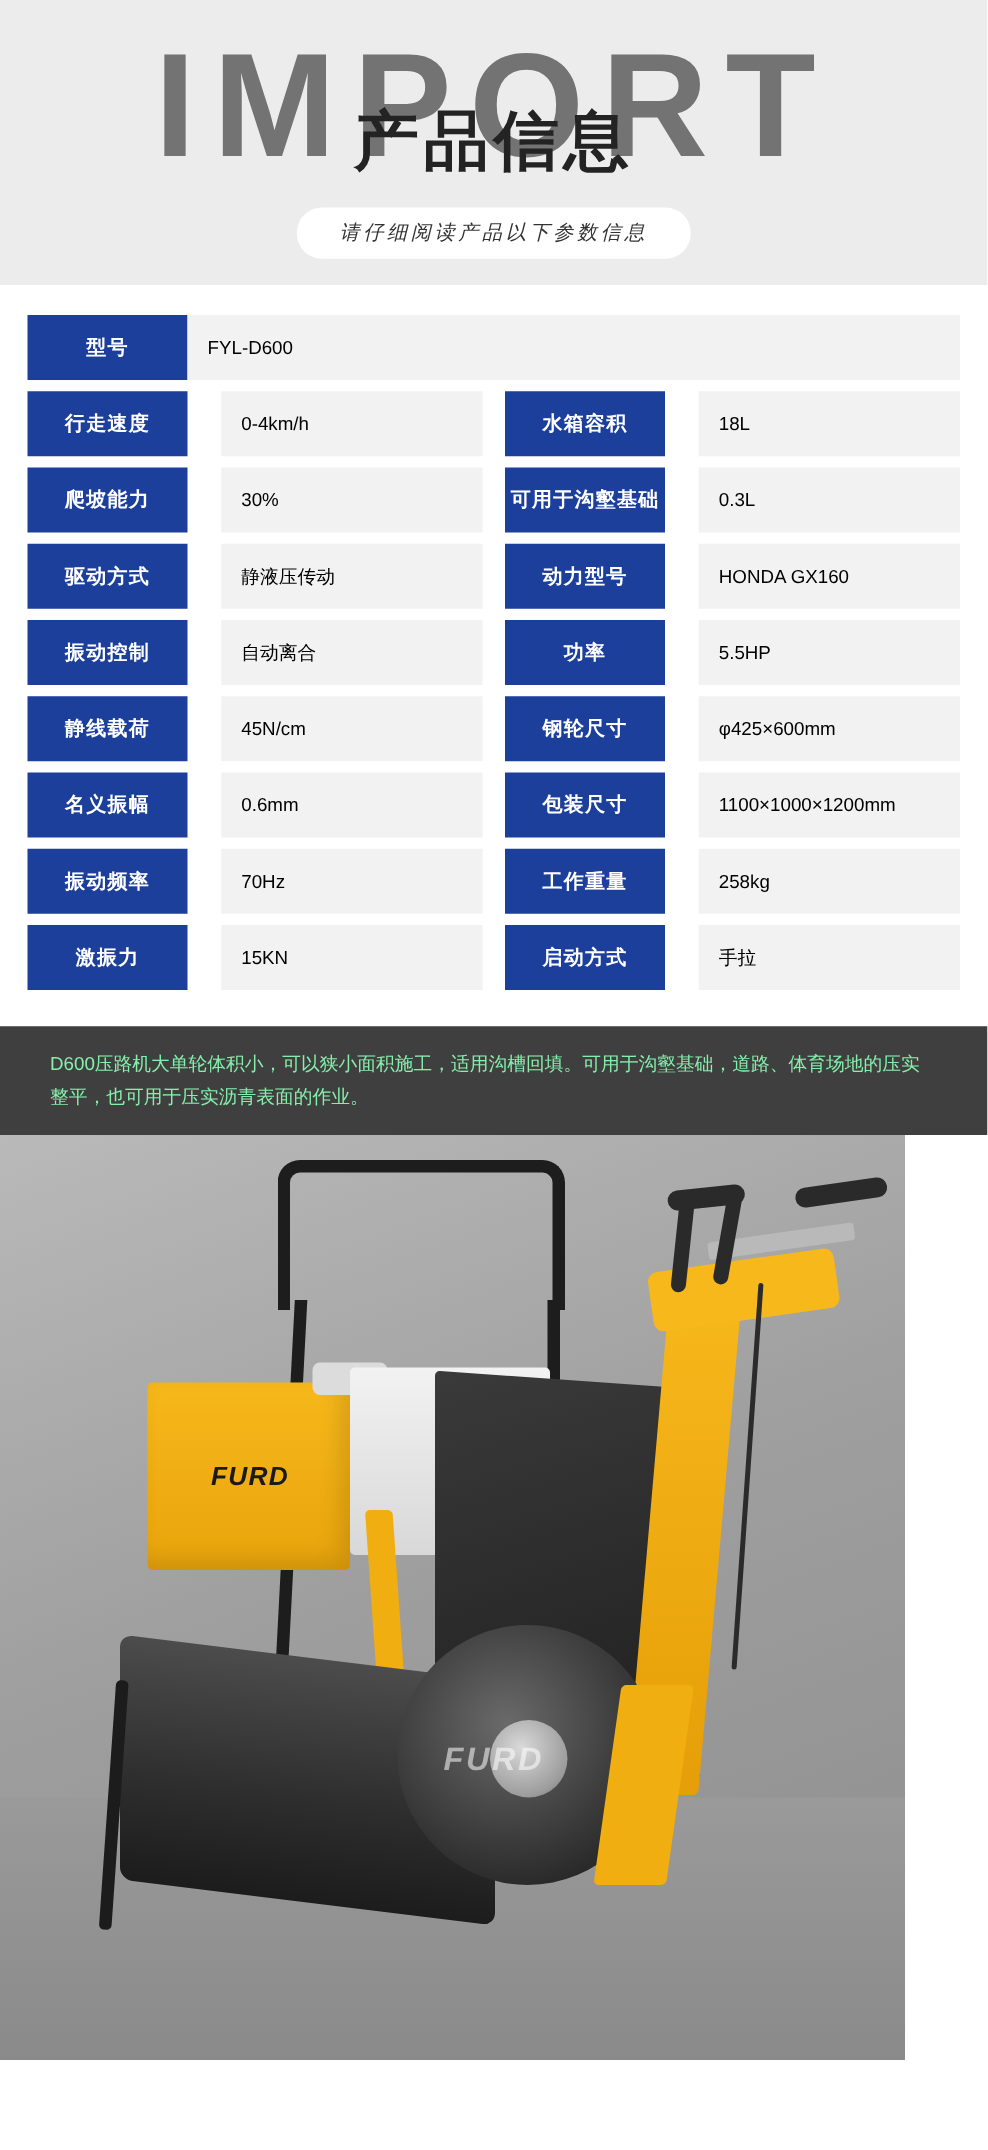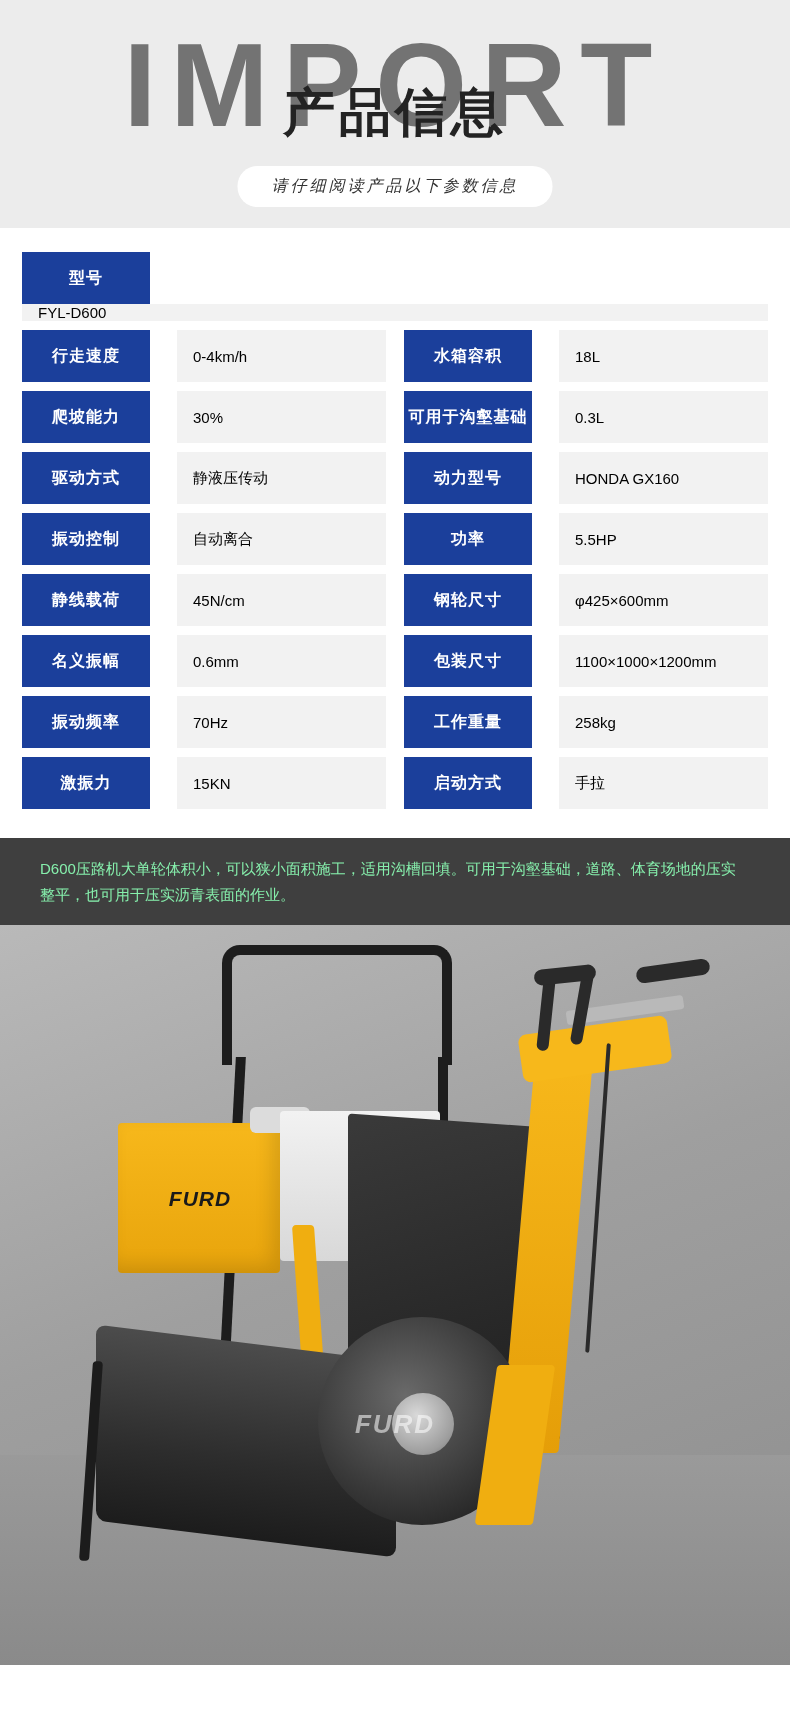--- a/index.html
+++ b/index.html
@@ -69,21 +69,21 @@
   .spec-row {
     display: flex;
     gap: 0;
     margin-bottom: 9px;
   }
   .cellgroup {
     display: flex;
     align-items: stretch;
   }
   .cellgroup.half { width: 50%; gap: 27px; }
-  .cellgroup.full { width: 100%; flex-direction: column; }
+  .cellgroup.full { width: 100%; }
   .label {
     background: #1b3f9b;
     color: #ffffff;
     font-size: 16px;
     font-weight: bold;
     letter-spacing: 1px;
     display: flex;
     align-items: center;
     justify-content: center;
     width: 128px;
@@ -114,21 +114,21 @@
     font-size: 15px;
     line-height: 1.75;
     padding: 18px 40px 16px 40px;
     box-sizing: border-box;
     width: 790px;
   }
 
   
   .photo {
     position: relative;
-    width: 790px;
+    width: 724px;
     height: 740px;
     background: linear-gradient(160deg, #b9b9b9 0%, #9f9f9f 45%, #8d8d8d 100%);
     overflow: hidden;
   }
   .floor {
     position: absolute;
     left: 0; right: 0; bottom: 0;
     height: 210px;
     background: linear-gradient(180deg, #9a9a9a 0%, #8a8a8a 100%);
   }

